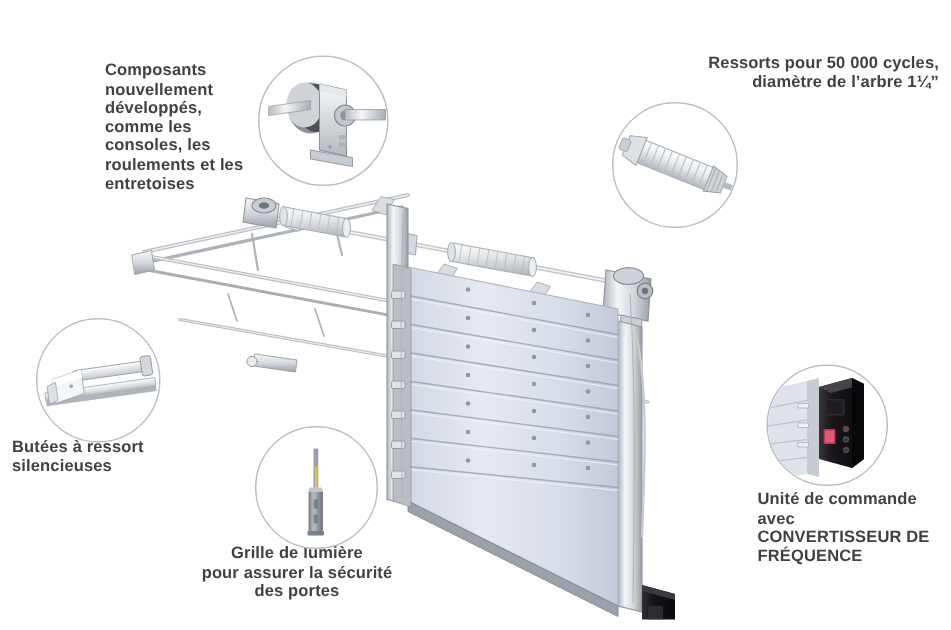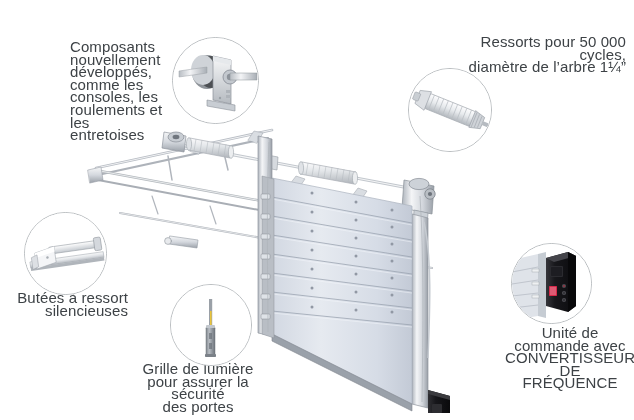--- a/index.html
+++ b/index.html
@@ -13,31 +13,31 @@
     height: 420px;
     background: #ffffff;
     overflow: hidden;
     font-family: "Liberation Sans", sans-serif;
   }
 
   
   .callout {
     position: absolute;
     color: #3d4246;
-    font-weight: normal;
-    font-size: 15px;
+    font-weight: bold;
+    font-size: 11px;
     line-height: 12.6px;
     letter-spacing: 0.1px;
     white-space: pre-line;
   }
   #callout-components { left: 70px;  top: 41px;  width: 104px; text-align: left; }
   #callout-springs    { left: 460px; top: 36px;  width: 166px; text-align: right; }
-  #callout-buffers    { left: 8px;   top: 292px; width: 120px; text-align: right; }
+  #callout-buffers    { left: 8px;   top: 292px; width: 120px; text-align: left; }
   #callout-lightgrid  { left: 128px; top: 363px; width: 140px; text-align: center; }
-  #callout-control    { left: 505px; top: 327px; width: 130px; text-align: center; }
+  #callout-control    { left: 505px; top: 327px; width: 130px; text-align: left; }
 
   
   .inset {
     position: absolute;
     border-radius: 50%;
     border: 1px solid #b9bdc0;
     background: #ffffff;
     overflow: hidden;
   }
   .inset > svg { display: block; }

